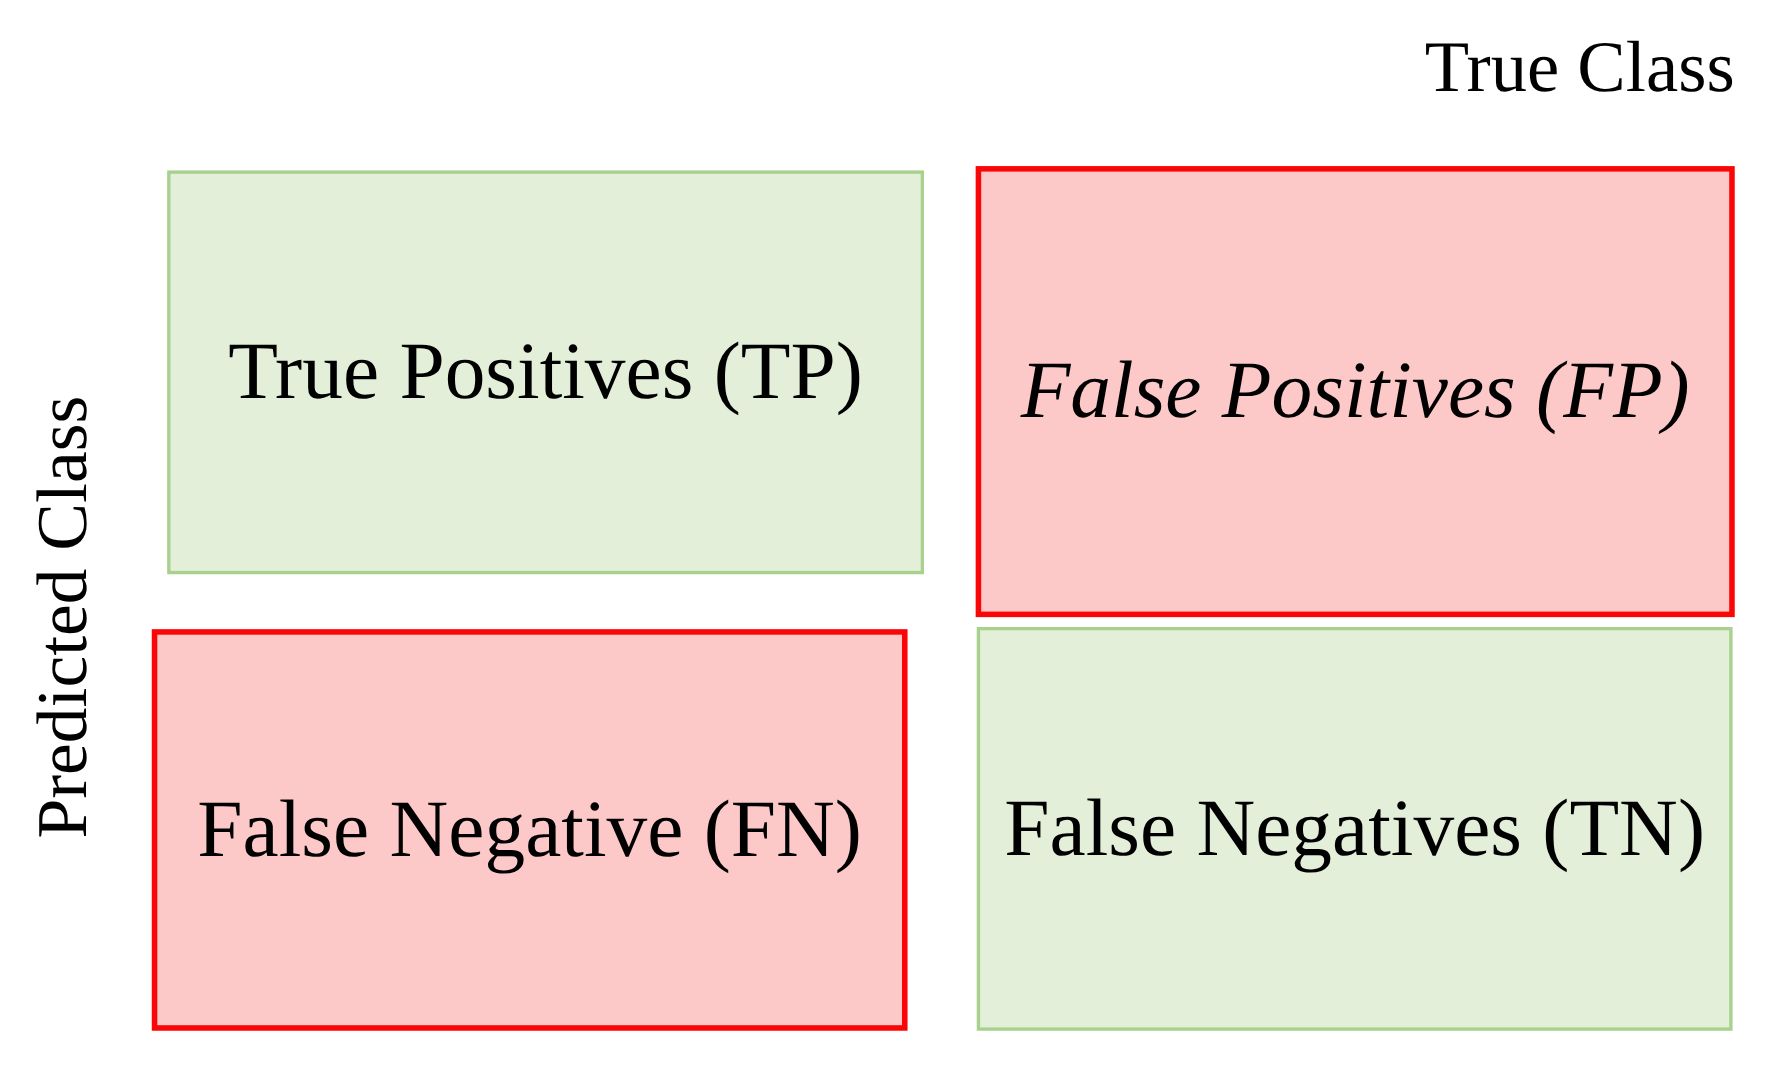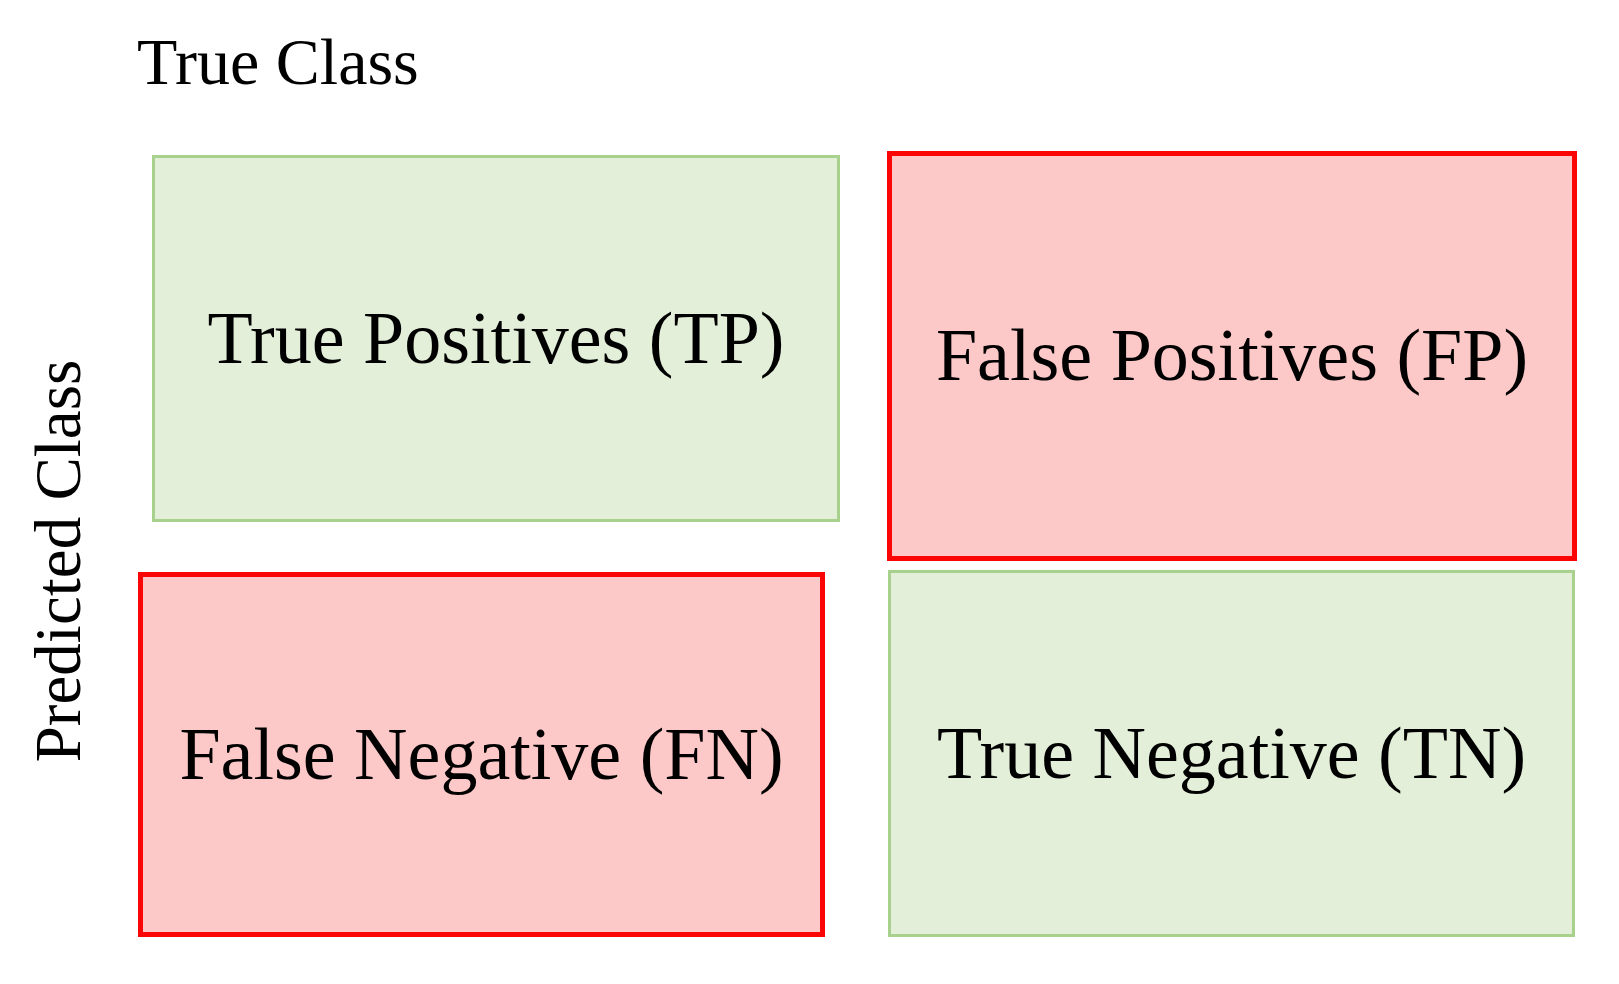--- a/index.html
+++ b/index.html
@@ -23,21 +23,21 @@
     position: relative;
     width: 1619px;
     height: 984px;
     background: var(--bg-color);
   }
   .fig-title {
     position: absolute;
     left: 137px;
     top: 26px;
     width: 1440px;
-    text-align: left;
+    text-align: right;
     font-size: 66px;
     line-height: 1.1;
     white-space: nowrap;
   }
   .side-label {
     position: absolute;
     left: 58px;
     top: 561px;
     width: 0;
     height: 0;
@@ -65,21 +65,21 @@
   }
   .cell.correct {
     background: var(--correct-fill);
     border: 3px solid var(--correct-border);
   }
   .cell.incorrect {
     background: var(--incorrect-fill);
     border: 5px solid var(--incorrect-border);
   }
   .cell-tp { left: 152px; top: 155px; width: 688px; height: 367px; }
-  .cell-fp { left: 887px; top: 151px; width: 690px; height: 410px; }
+  .cell-fp { left: 887px; top: 151px; width: 690px; height: 410px; font-style: italic; }
   .cell-fn { left: 138px; top: 572px; width: 687px; height: 365px; }
   .cell-tn { left: 888px; top: 570px; width: 687px; height: 367px; }
 </style>
 </head>
 <body>
 
 <div class="canvas">
 
   <div class="fig-title">True Class</div>
 
@@ -93,16 +93,16 @@
 
   <div class="cell incorrect cell-fp">
     <span class="cell-label">False Positives (FP)</span>
   </div>
 
   <div class="cell incorrect cell-fn">
     <span class="cell-label">False Negative (FN)</span>
   </div>
 
   <div class="cell correct cell-tn">
-    <span class="cell-label">True Negative (TN)</span>
+    <span class="cell-label">False Negatives (TN)</span>
   </div>
 
 </div>
 
 </body></html>

